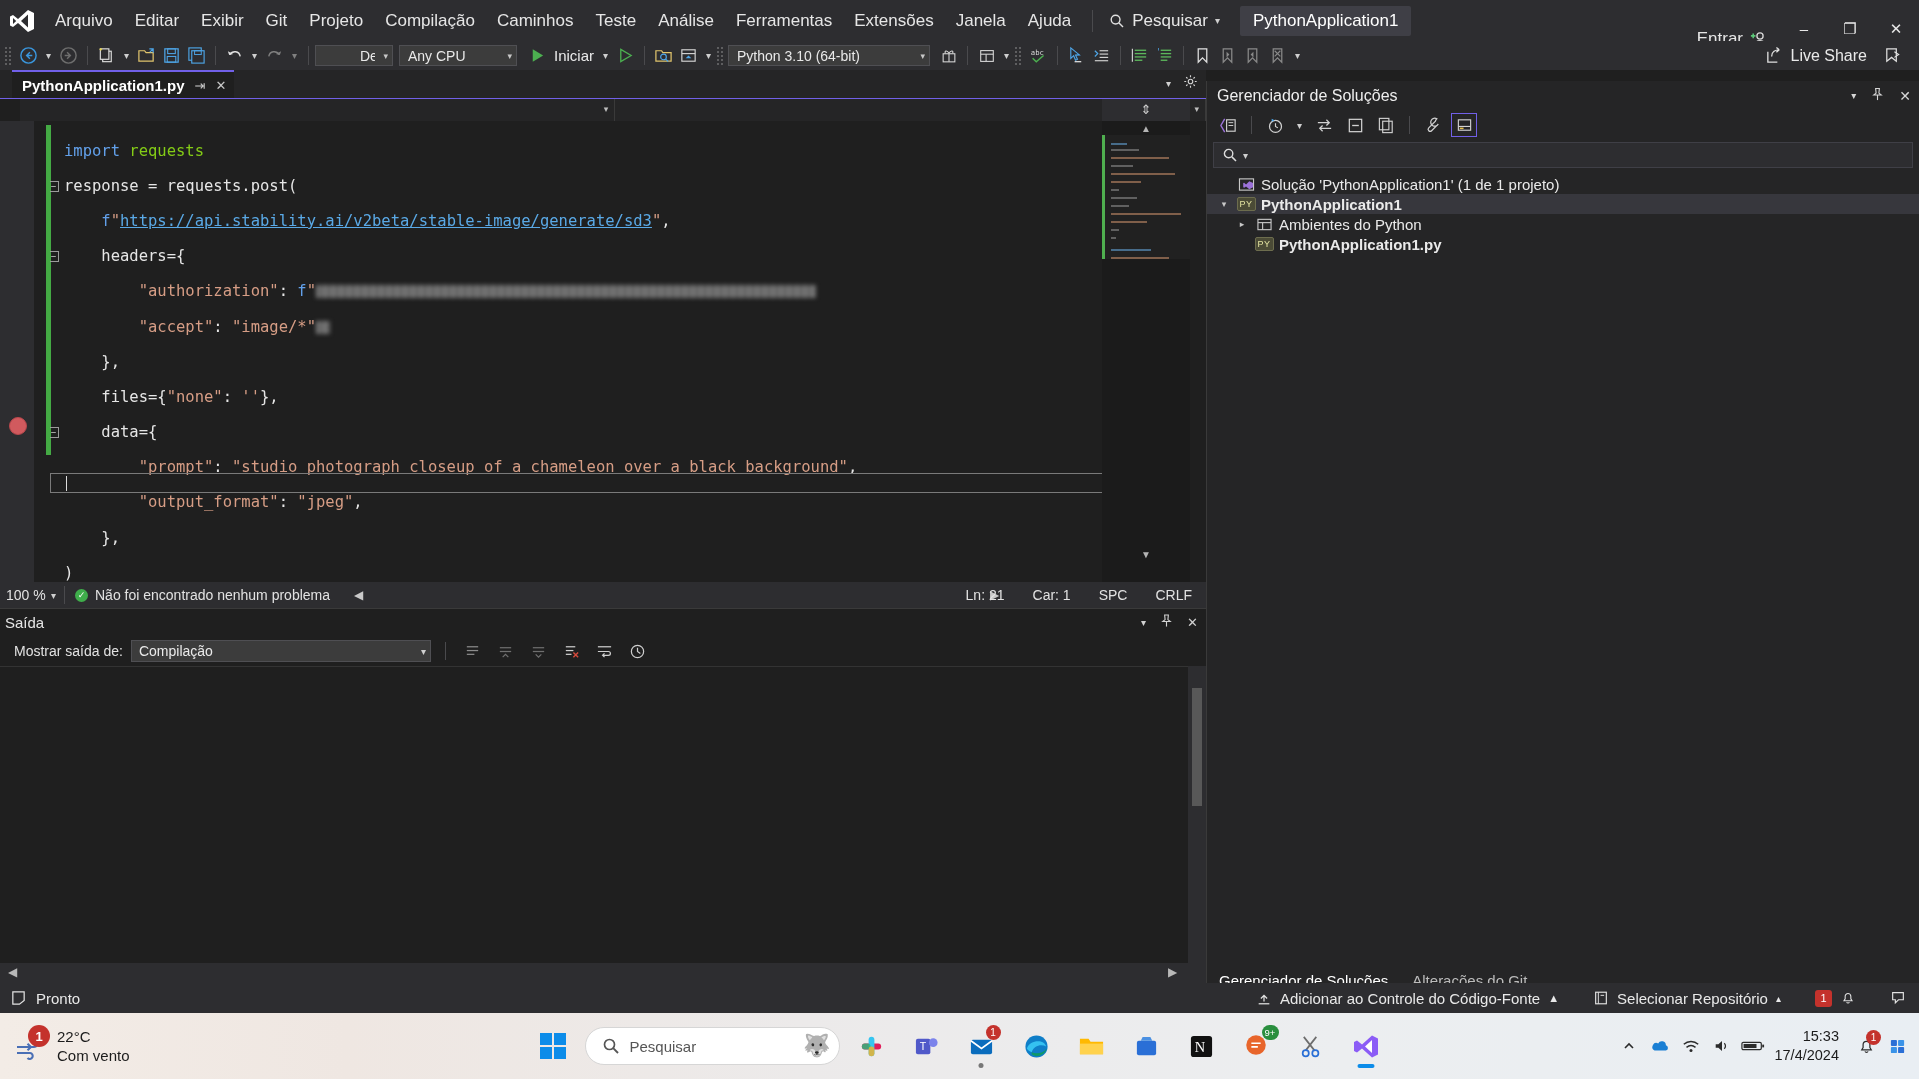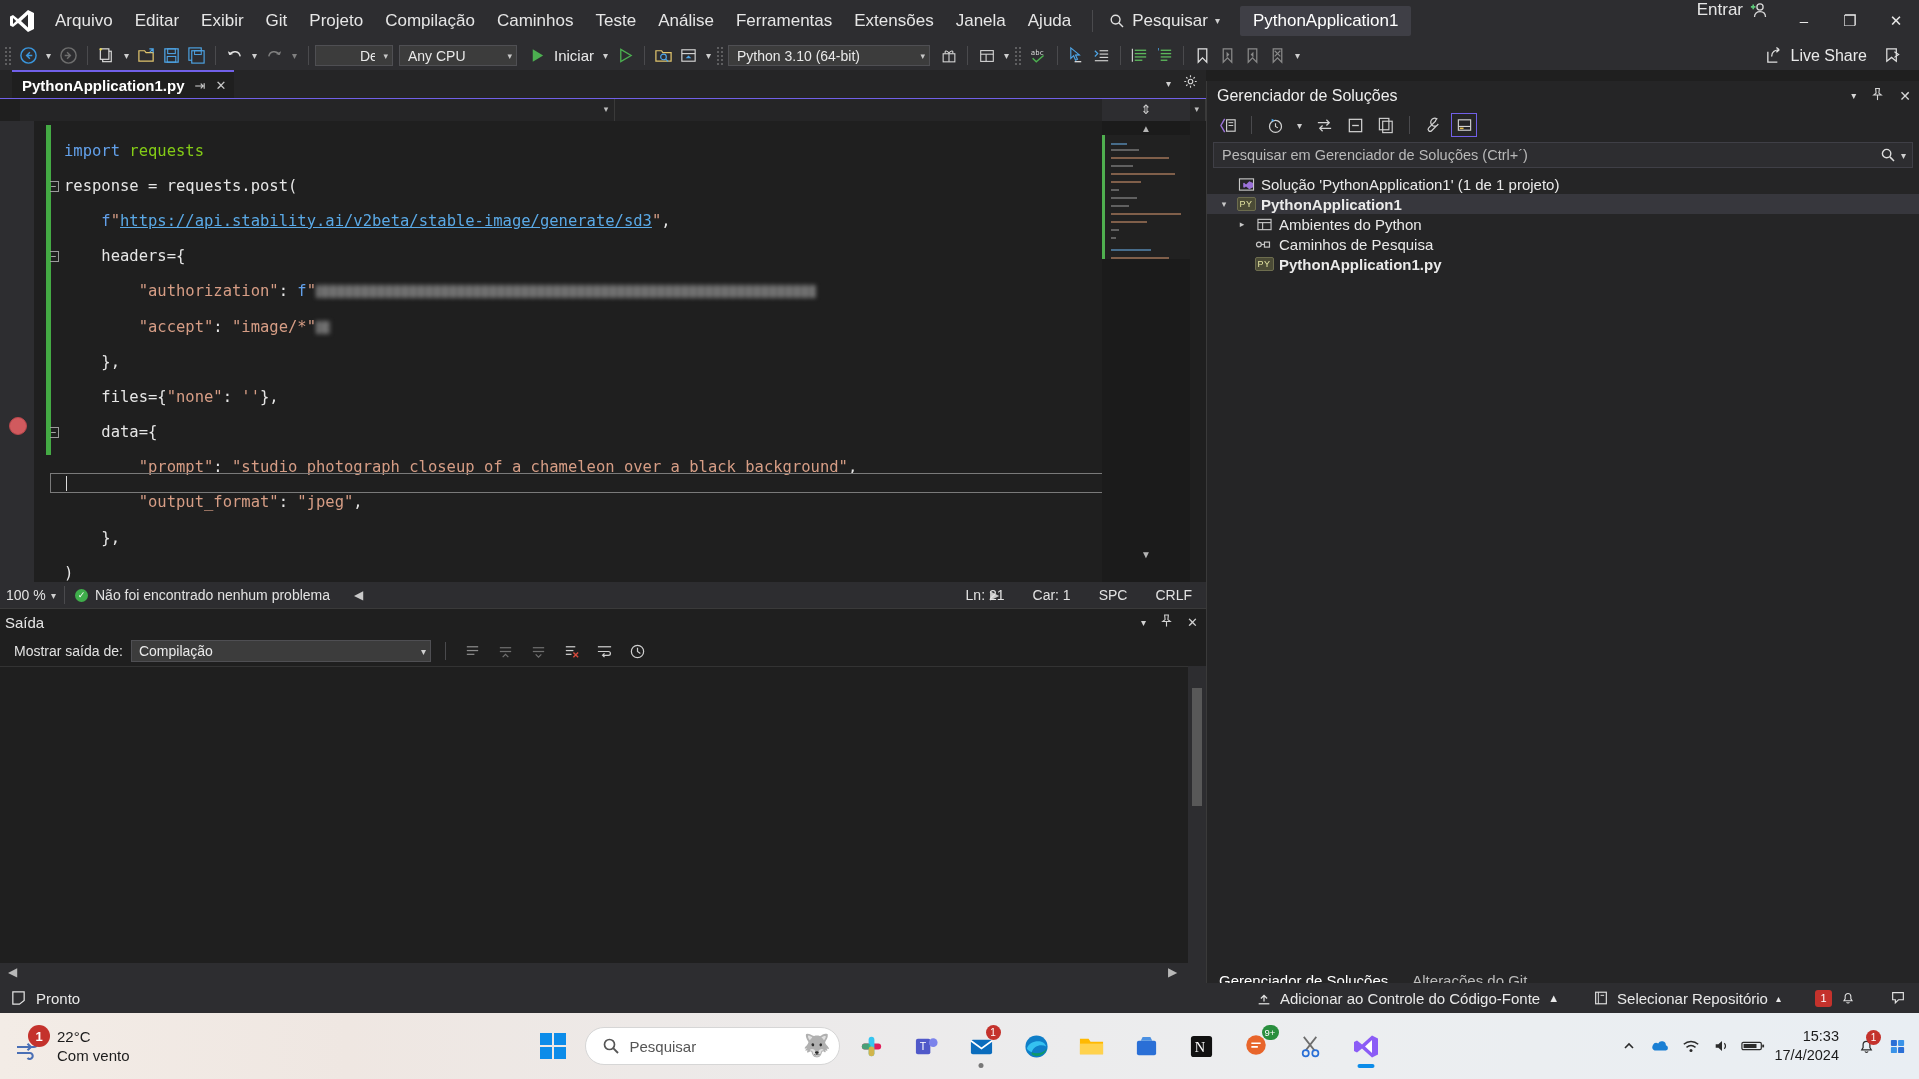--- a/index.html
+++ b/index.html
@@ -25,21 +25,21 @@
     white-space:nowrap; cursor:default;
   }
   .menu-sep{ width:1px; height:22px; background:#4a4a4d; margin:0 10px; }
   .search-box{ display:flex; align-items:center; gap:7px; font-size:17px; color:#e6e6e6; padding:0 6px; height:41px;}
   .search-box .mag{ width:16px; height:16px; }
   .caret-dn{ font-size:10px; color:#cfcfcf; }
   .proj-chip{
     margin-left:14px; background:#3f3f46; color:#ffffff; font-size:17px;
     padding:5px 13px; border-radius:2px;
   }
-  .tb-right{ position:absolute; right:0; top:0; height:41px; display:flex; align-items:flex-start; }
+  .tb-right{ position:absolute; right:0; top:8px; height:41px; display:flex; align-items:flex-end; }
   .signin{ font-size:17px; color:#e6e6e6; display:flex; align-items:center; gap:6px; padding:0 12px; }
   .wbtn{ width:46px; height:41px; display:flex; align-items:center; justify-content:center; color:#e8e8e8; font-size:15px;}
 
   
   .toolbar{
     position:absolute; left:0; top:41px; width:1919px; height:29px;
     background:#2d2d30; display:flex; align-items:center; padding-left:4px; gap:0px;
   }
   .tb-grip{ width:9px; height:20px; opacity:.45;
     background-image:radial-gradient(#9a9a9a 1px, transparent 1px);
@@ -732,21 +732,20 @@
       <div class="sei sel">
         <svg width="17" height="17" viewBox="0 0 18 18">
             <rect x="2.5" y="3" width="13" height="11" fill="none" stroke="#d2d2d2" stroke-width="1.2"></rect>
             <line x1="2.5" y1="10" x2="15.5" y2="10" stroke="#d2d2d2" stroke-width="1.2"></line>
             <rect x="4" y="11.2" width="4" height="1.6" fill="#e8c04d"></rect>
           </svg>
       </div>
     </div>
 
     <div class="se-search">
-      <span class="ph" placeholder="Pesquisar em Gerenciador de Soluções (Ctrl+´)">Pesquisar em Gerenciador de Soluções (Ctrl+´)</span>
       <svg width="16" height="16" viewBox="0 0 16 16">
         <circle cx="6.6" cy="6.6" r="4.2" fill="none" stroke="#dcdcdc" stroke-width="1.4"></circle>
         <line x1="9.9" y1="9.9" x2="14" y2="14" stroke="#dcdcdc" stroke-width="1.5"></line>
       </svg>
       <span class="caret-dn" style="margin-left:5px">▾</span>
     </div>
 
     <div class="se-tree" id="se-tree-host">
         <div class="tr lvl1">
           <span class="exp"></span>
@@ -772,31 +771,20 @@
               <rect x="2" y="2.5" width="14" height="11" fill="none" stroke="#c8c8c8" stroke-width="1.2"></rect>
               <line x1="2" y1="6" x2="16" y2="6" stroke="#c8c8c8" stroke-width="1.2"></line>
               <line x1="7" y1="6" x2="7" y2="13.5" stroke="#c8c8c8" stroke-width="1.2"></line>
             </svg>
           </span>
           <span>Ambientes do Python</span>
         </div>
         <div class="tr lvl2">
           <span class="exp"></span>
           <span class="ico">
-            <svg width="18" height="13" viewBox="0 0 19 14">
-              <circle cx="4" cy="7" r="2.6" fill="none" stroke="#c8c8c8" stroke-width="1.3"></circle>
-              <line x1="6.8" y1="7" x2="10" y2="7" stroke="#c8c8c8" stroke-width="1.3"></line>
-              <rect x="10" y="4.4" width="5.4" height="5.4" fill="none" stroke="#c8c8c8" stroke-width="1.3"></rect>
-            </svg>
-          </span>
-          <span>Caminhos de Pesquisa</span>
-        </div>
-        <div class="tr lvl2">
-          <span class="exp"></span>
-          <span class="ico">
             <span class="pybadge">PY</span>
           </span>
           <span class="bold">PythonApplication1.py</span>
         </div>
       </div>
 
     <div class="se-tabs" id="se-tabs-host">
         <div class="se-tab active">Gerenciador de Soluções</div>
         <div class="se-tab">Alterações do Git</div>
       </div>

